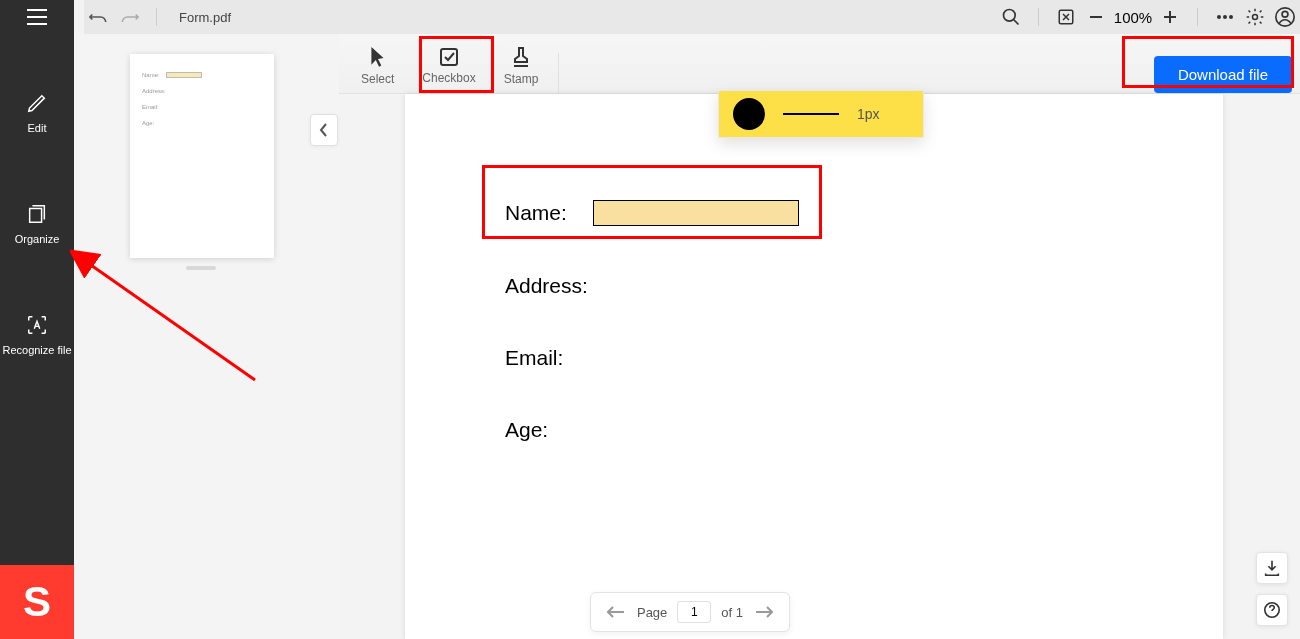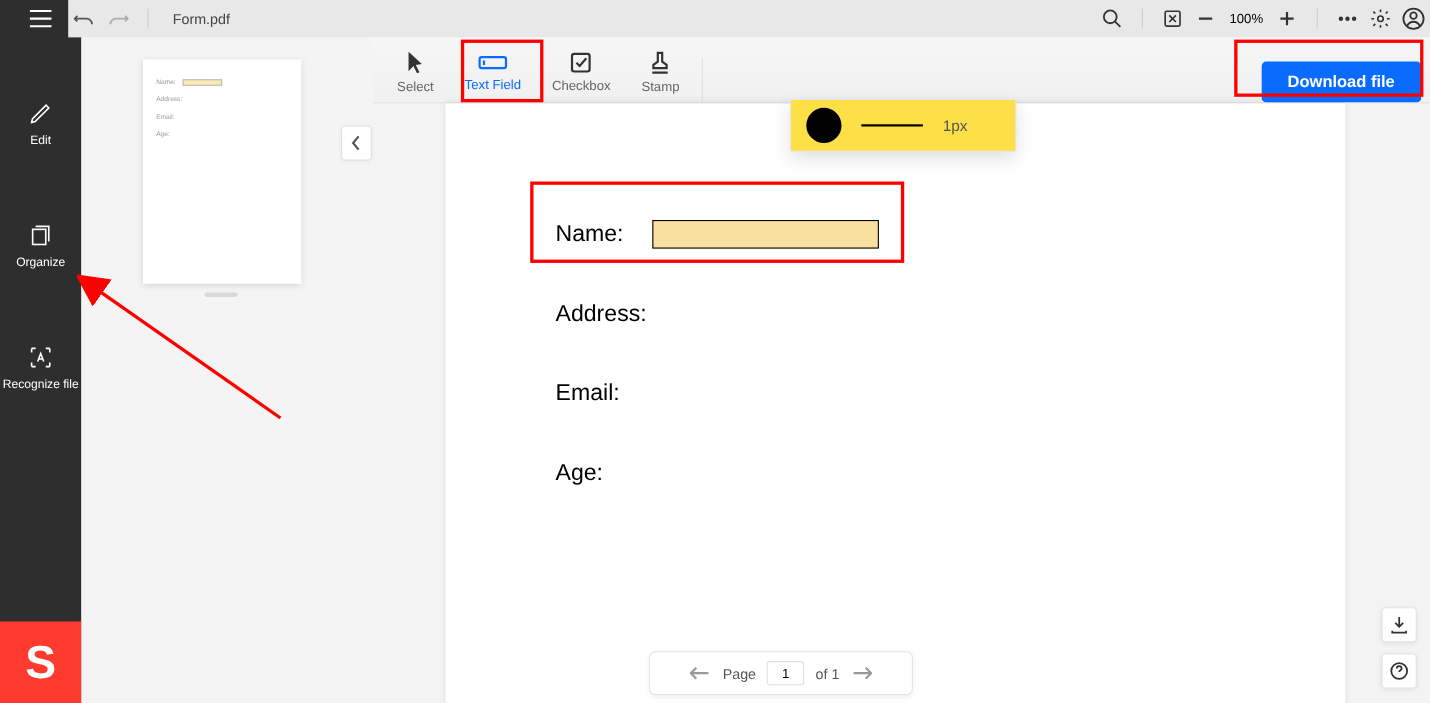--- a/index.html
+++ b/index.html
@@ -1,28 +1,28 @@
 <!DOCTYPE html>
 <html><head>
 <meta charset="utf-8">
 <style>
   * { box-sizing: border-box; margin: 0; padding: 0; font-family: Arial, Helvetica, sans-serif; }
   html, body { width: 1300px; height: 639px; overflow: hidden; background: #f3f3f3; }
 
   
   .topbar {
-    position: absolute; left: 62px; top: 0; right: 0; height: 34px;
+    position: absolute; left: 84px; top: 0; right: 0; height: 34px;
     background: #e8e8e8; display: flex; align-items: center; padding: 0 0;
     color: #555;
   }
   .topbar .filename { margin-left: 10px; font-size: 13px; color: #444; }
   .topbar .sep { width: 1px; height: 18px; background: #ccc; margin: 0 12px; }
   .topbar .spacer { flex: 1; }
   .topbar .icon-btn { width: 30px; height: 30px; display: flex; align-items: center; justify-content: center; cursor: pointer; }
-  .zoom-input { width: 44px; height: 22px; text-align: center; font-size: 12px; border: none; background: #e8e8e8; }
+  .zoom-input { width: 44px; height: 22px; text-align: center; font-size: 15px; border: none; background: #e8e8e8; }
 
   
   .sidebar {
     position: absolute; left: 0; top: 0; width: 74px; height: 639px;
     background: #2e2e2e; display: flex; flex-direction: column; color: #fff; gap: 44px;
   }
   .sidebar-cell {
     width: 74px; padding: 14px 2px 10px 2px; display: flex; flex-direction: column;
     align-items: center; justify-content: center; font-size: 11px; cursor: pointer;
     text-align: center; line-height: 1.2;
@@ -45,21 +45,21 @@
   }
   .tool-btn {
     display: flex; flex-direction: column; align-items: center; justify-content: center;
     padding: 4px 14px; font-size: 12px; color: #666; cursor: pointer;
     height: 54px;
   }
   .tool-btn .tlabel { margin-top: 4px; }
   .tool-sep { width: 1px; height: 40px; background: #e0e0e0; margin: 0 6px; }
   .download-btn {
     margin-left: auto; background: #0a6cff; color: #fff; font-size: 15px;
-    padding: 10px 24px; border-radius: 4px; cursor: pointer; font-weight: 700;
+    padding: 10px 24px; border-radius: 4px; cursor: pointer; font-weight: 400;
   }
 
   
   .hl { position: absolute; border: 3px solid #ff0000; pointer-events: none; }
 
   
   .arrow-svg { position: absolute; pointer-events: none; }
 
   
   .thumb-panel {
@@ -99,21 +99,21 @@
     background: #fde047; border: 1px solid #e8e8e8; box-shadow: 0 6px 16px rgba(0,0,0,0.12);
     display: flex; align-items: center; padding: 0 14px; gap: 18px;
     border-radius: 2px;
   }
   .stroke-pop .color-dot { width: 32px; height: 32px; border-radius: 50%; background: #000; }
   .stroke-pop .line { width: 56px; height: 2px; background: #000; }
   .stroke-pop .px { font-size: 14px; color: #555; }
 
   
   .pager {
-    position: absolute; left: 590px; top: 592px; width: 240px; height: 40px;
+    position: absolute; left: 590px; top: 592px; width: 200px; height: 40px;
     background: #fff; border: 1px solid #e3e3e3; border-radius: 6px;
     display: flex; align-items: center; justify-content: center; gap: 10px;
     box-shadow: 0 2px 6px rgba(0,0,0,0.06); font-size: 13px; color: #555;
   }
   .pager input { width: 34px; height: 22px; text-align: center; border: 1px solid #e0e0e0; border-radius: 3px; font-size: 12px; }
   .pager .nav { width: 22px; display: flex; justify-content: center; cursor: pointer; }
 
   
   .float-right {
     position: absolute; right: 12px; width: 32px; height: 32px;
@@ -246,27 +246,20 @@
 </div>
 
 <div class="toolstrip">
   <div class="tool-btn">
     <svg width="18" height="22" viewBox="0 0 16 20" fill="#333">
         <path d="M2 1l11 10-5 .8 3 6-2 1-3-6L2 17z"></path>
       </svg>
     <span class="tlabel">Select</span>
   </div>
   <div class="tool-btn">
-    <svg width="28" height="18" viewBox="0 0 28 18" fill="none" stroke="#0a6cff" stroke-width="2">
-        <rect x="2" y="4" width="24" height="10" rx="2"></rect>
-        <path d="M6 7v4"></path>
-      </svg>
-    <span class="tlabel" style="color:#0a6cff">Text Field</span>
-  </div>
-  <div class="tool-btn">
     <svg width="20" height="20" viewBox="0 0 20 20" fill="none" stroke="#333" stroke-width="2">
         <rect x="2" y="2" width="16" height="16" rx="2"></rect>
         <path d="M6 10l3 3 6-7"></path>
       </svg>
     <span class="tlabel">Checkbox</span>
   </div>
   <div class="tool-btn">
     <svg width="20" height="22" viewBox="0 0 20 22" fill="none" stroke="#333" stroke-width="2">
         <path d="M8 2h4v8l4 3v3H4v-3l4-3zM3 20h14"></path>
       </svg>

